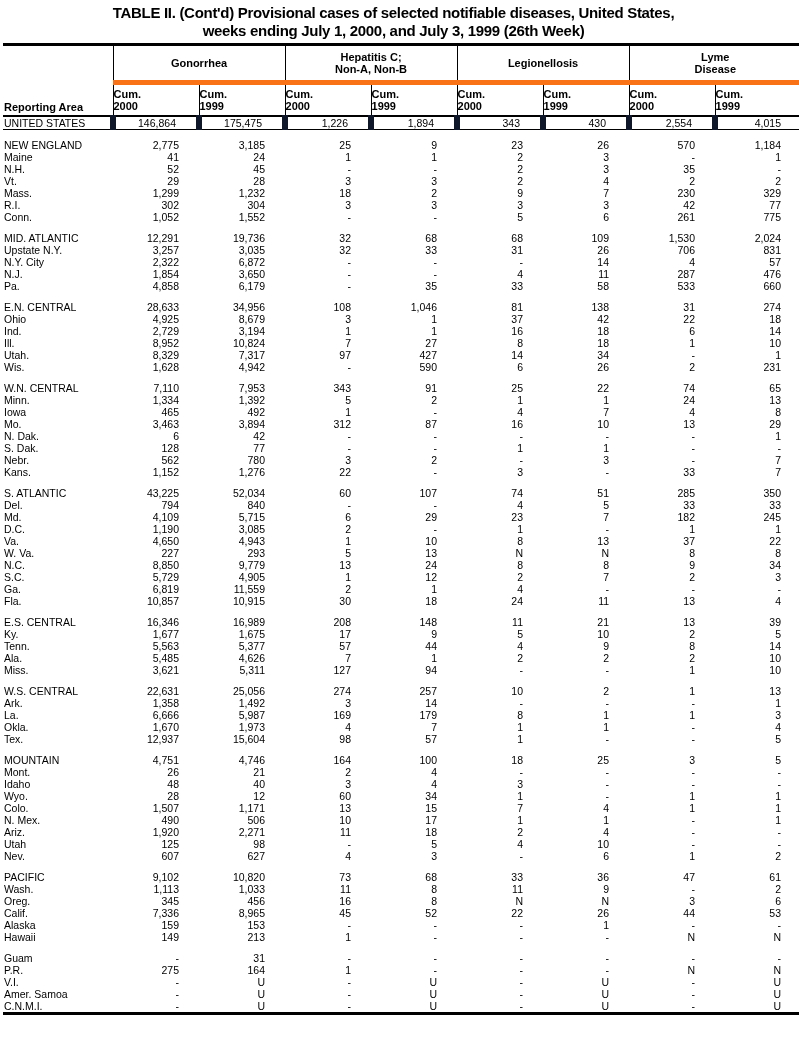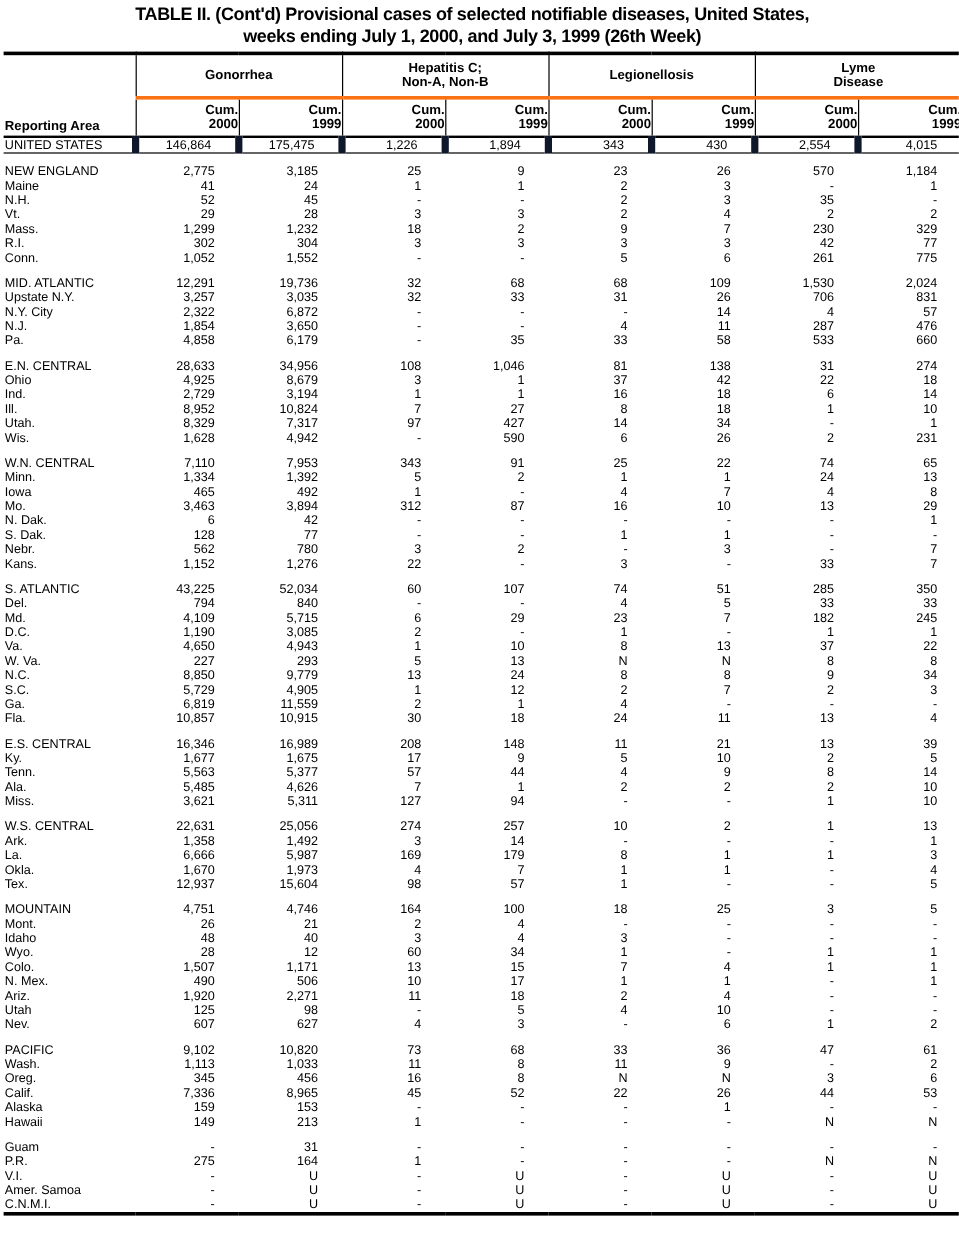--- a/index.html
+++ b/index.html
@@ -7,25 +7,25 @@
   .page { width:799px; height:1049px; box-sizing:border-box; padding:2px 15px 0 3px; overflow:hidden; }
   .title { text-align:center; font-weight:bold; font-size:15px; line-height:18px;
     letter-spacing:-0.3px; margin:2px 0 3px 0; white-space:pre-line; }
   table { border-collapse:collapse; table-layout:fixed; width:100%;
     border-top:3px solid #000; }
   col.c-area { width:110px; }
   col.c-num { width:86px; }
   th, td { padding:0; }
   th.reporting-area { text-align:left; vertical-align:bottom; font-weight:bold;
     font-size:11px; padding:0 0 2px 1px; border-bottom:2px solid #000; }
-  th.group-name { border-left:1px solid #000; border-bottom:3px solid #f97316;
+  th.group-name { border-left:1px solid #000; border-bottom:5px solid #f97316;
     text-align:center; vertical-align:middle; font-weight:bold; font-size:11px;
     line-height:12px; padding:5px 0; white-space:pre-line; }
   th.cum { border-left:1px solid #000; border-bottom:2px solid #000;
-    text-align:right; font-weight:bold; font-size:11px; line-height:12px;
+    text-align:left; font-weight:bold; font-size:11px; line-height:12px;
     padding:3px 0 3px 0; white-space:pre-line; }
   tr.us-row td { border-bottom:1.5px solid #000; }
   tr.us-row td.num { border-left:6px solid #0f172a; }
   td.area { text-align:left; font-size:10.5px; height:12px; line-height:12px;
     padding-left:1px; white-space:nowrap; }
   td.num { text-align:right; font-size:10.5px; height:12px; line-height:12px;
     padding-right:20px; white-space:nowrap; }
   tr.gap td { height:9px; border:none; }
   tbody.main { border-bottom:3px solid #000; }
   .footnotes { font-size:11px; padding:4px 0 0 1px; }

